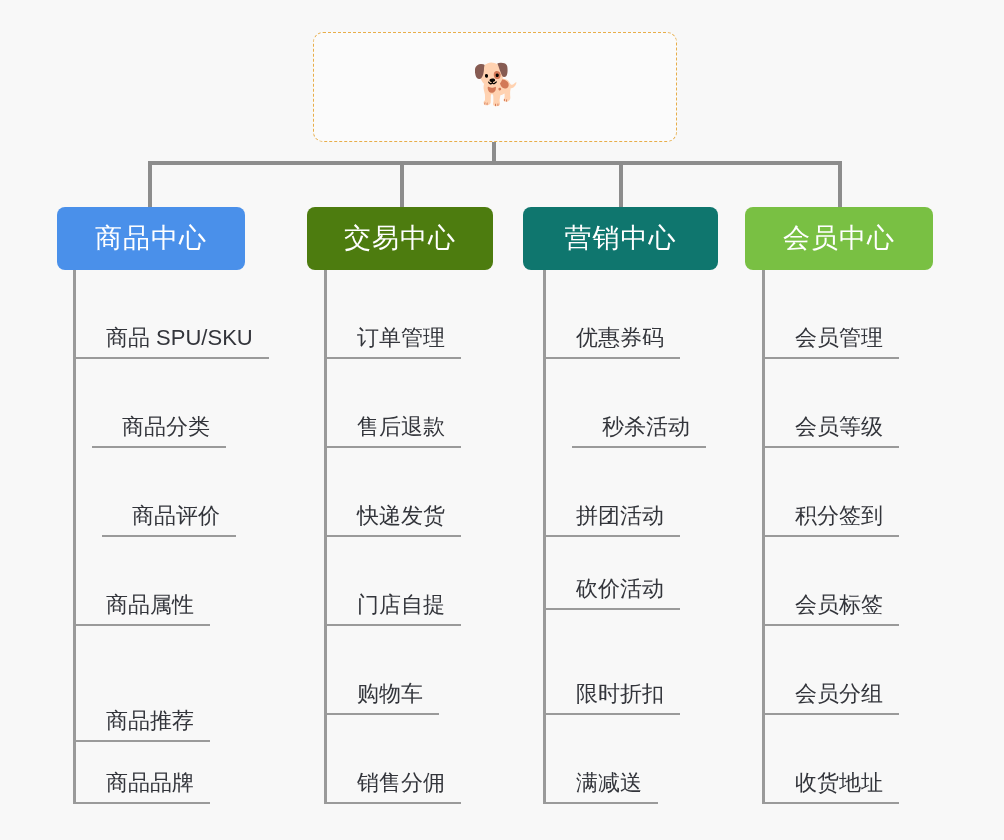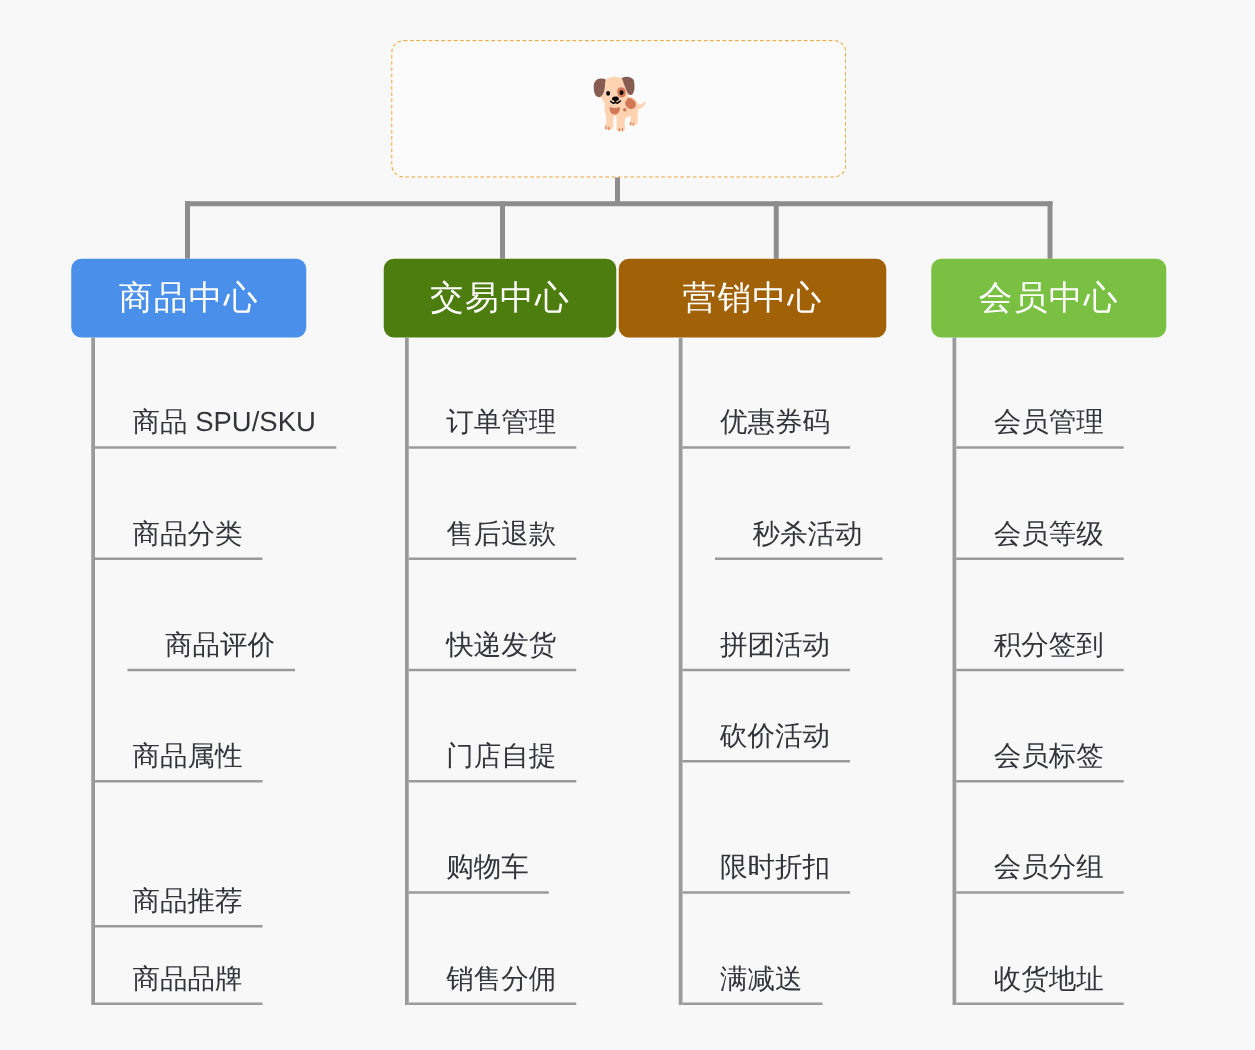--- a/index.html
+++ b/index.html
@@ -140,21 +140,21 @@
   <div id="branch-layer">
       <div class="conn conn-drop" style="left: 148px;"></div>
       <div class="cat-box" style="left: 57px; width: 188px; background: rgb(74, 144, 234);">
         <span class="cat-label">商品中心</span>
       </div>
       <div class="leaf-col" style="left: 73px; top: 270px; height: 534px;">
         <div class="leaf-spine" style="height: 534px;"></div>
         <div class="leaf-item" style="top: 0px;">
           <span class="leaf-text">商品 SPU/SKU</span>
         </div>
-        <div class="leaf-item" style="top: 89px;">
+        <div class="leaf-item" style="top: 89px; margin-left: 16px;">
           <span class="leaf-text">商品分类</span>
         </div>
         <div class="leaf-item" style="top: 178px; padding-left: 26px;">
           <span class="leaf-text">商品评价</span>
         </div>
         <div class="leaf-item" style="top: 267px;">
           <span class="leaf-text">商品属性</span>
         </div>
         <div class="leaf-item" style="top: 356px; margin-top: 27px;">
           <span class="leaf-text">商品推荐</span>
@@ -182,21 +182,21 @@
           <span class="leaf-text">门店自提</span>
         </div>
         <div class="leaf-item" style="top: 356px;">
           <span class="leaf-text">购物车</span>
         </div>
         <div class="leaf-item" style="top: 445px;">
           <span class="leaf-text">销售分佣</span>
         </div>
       </div>
       <div class="conn conn-drop" style="left: 619px;"></div>
-      <div class="cat-box" style="left: 495px; width: 214px; background: #a16207;">
+      <div class="cat-box" style="left: 523px; width: 195px; background: #0f766e;">
         <span class="cat-label">营销中心</span>
       </div>
       <div class="leaf-col" style="left: 543px; top: 270px; height: 534px;">
         <div class="leaf-spine" style="height: 534px;"></div>
         <div class="leaf-item" style="top: 0px;">
           <span class="leaf-text">优惠券码</span>
         </div>
         <div class="leaf-item" style="top: 89px; padding-left: 26px;">
           <span class="leaf-text">秒杀活动</span>
         </div>

